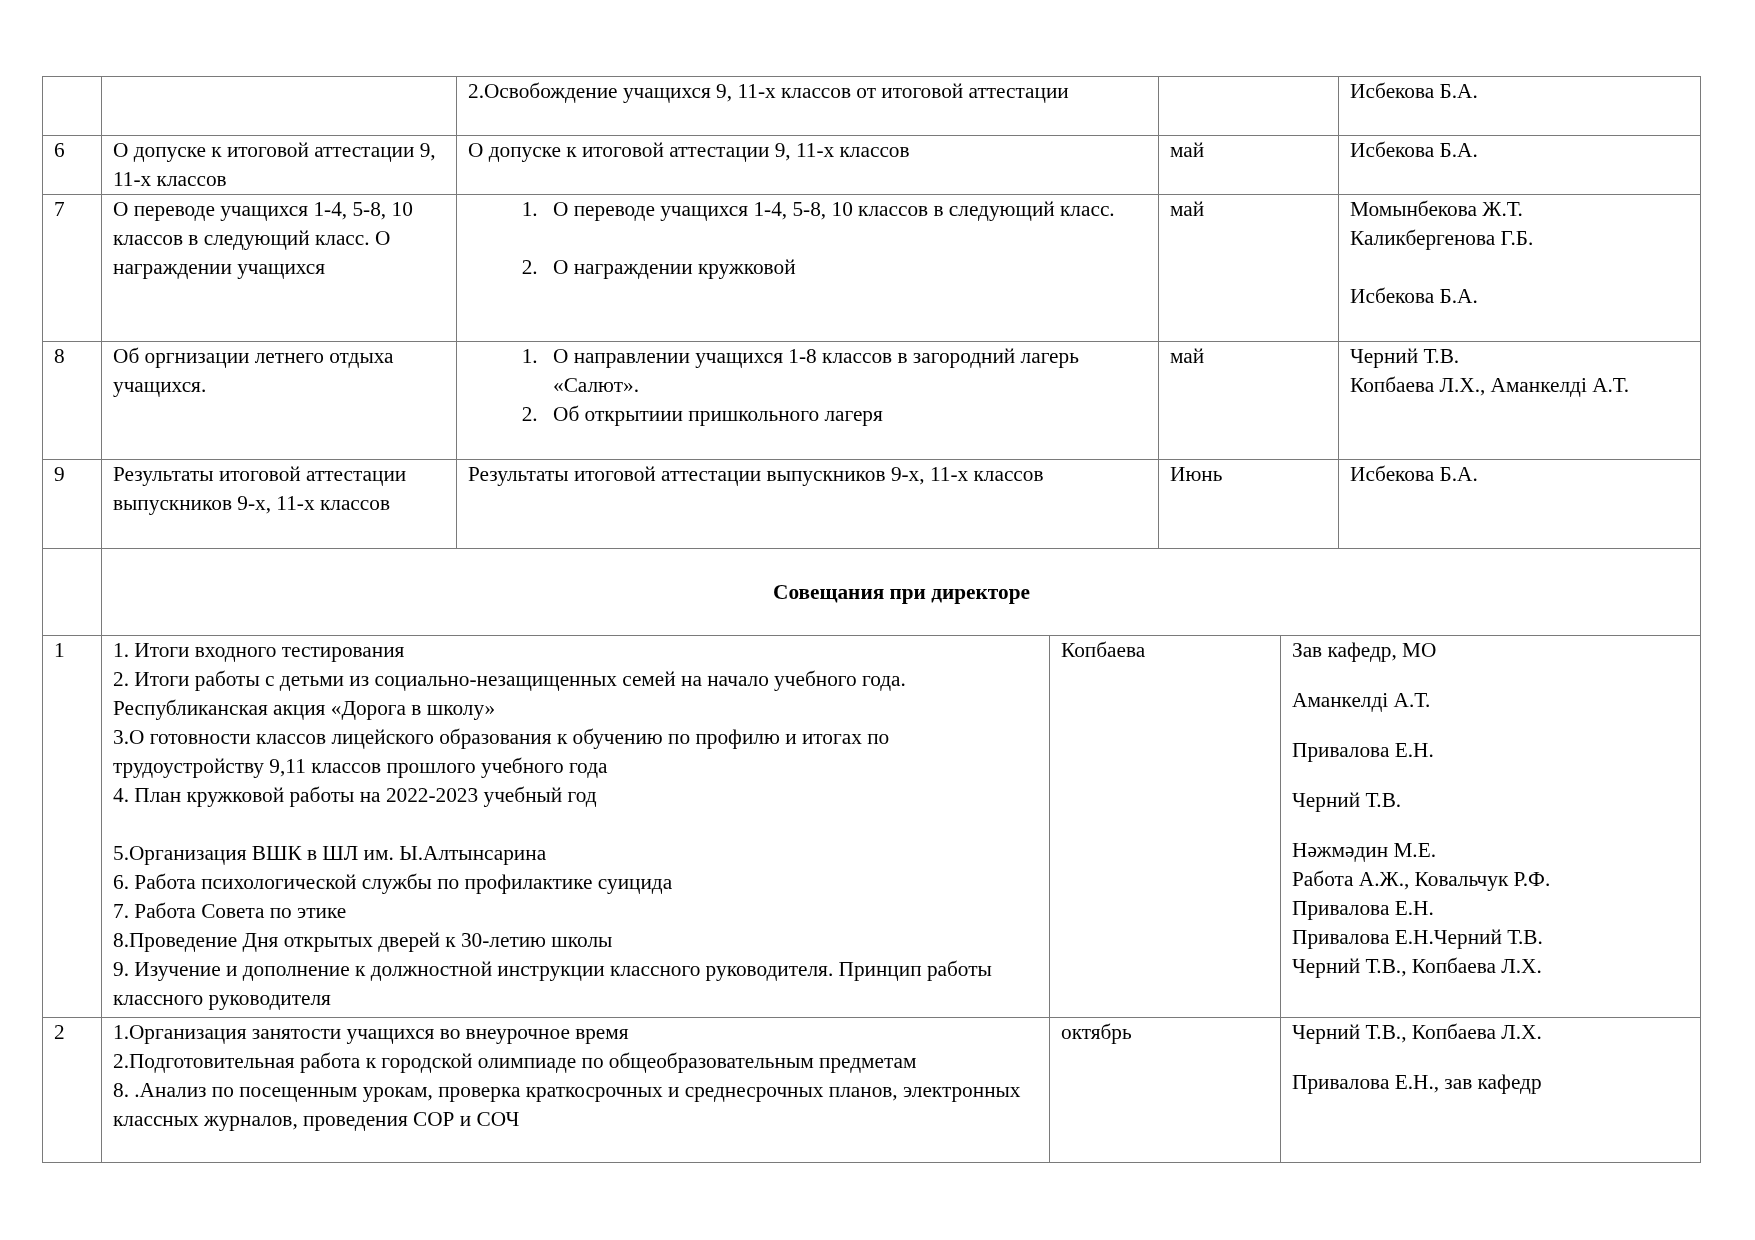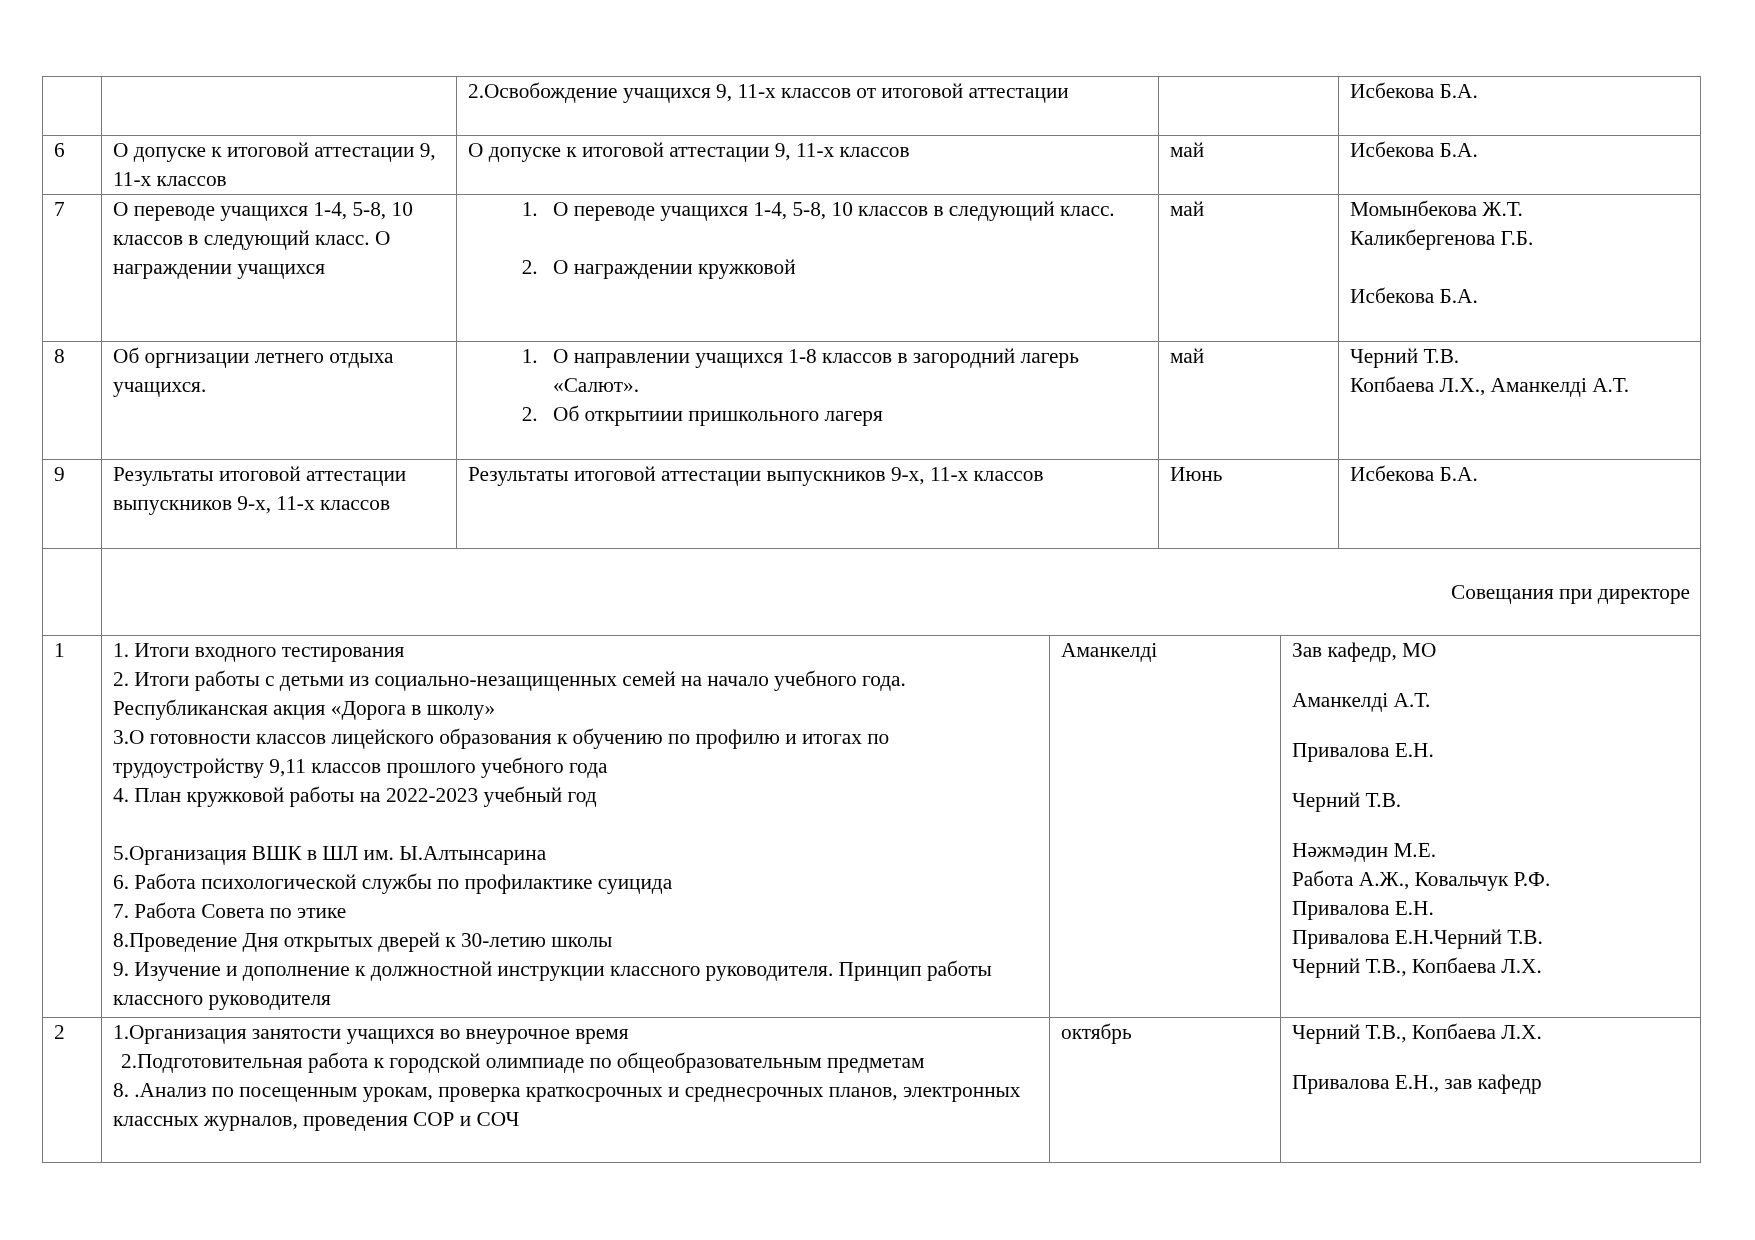--- a/index.html
+++ b/index.html
@@ -9,22 +9,22 @@
   table { position:absolute; border-collapse:collapse; table-layout:fixed;
           font-size:21.3px; line-height:29px; }
   td { border:1.5px solid #7a7a7a; vertical-align:top; padding:0 10px 0 11px; }
   .t1 { left:42px; top:76px; width:1658px;border-radius:18px; }
   .t2 { left:42px; top:635px; width:1658px; }
   .line { display:block; }
   .gap { display:block; height:29px; }
   .gap-half { display:block; height:21px; }
   ol.items { margin:0; padding:0 0 0 75px; }
   ol.items li { padding-left:10px; }
-  .section { text-align:right; font-weight:normal; vertical-align:middle; }
-  .justify { text-align:justify; text-align-last:left;margin-left:8px; }
+  .section { text-align:center; font-weight:bold; vertical-align:middle; }
+  .justify { text-align:justify; text-align-last:left; }
 </style>
 </head>
 <body>
 
 <div class="page">
 
   <table class="t1">
     <colgroup>
       <col style="width:59px">
         <col style="width:355px">
@@ -114,21 +114,21 @@
         <span class="line">2. Итоги работы с детьми из социально-незащищенных семей на начало учебного года. Республиканская акция «Дорога в школу»</span>
         <span class="line">3.О готовности классов лицейского образования к обучению по профилю и итогах по трудоустройству 9,11 классов прошлого учебного года</span>
         <span class="line">4. План кружковой работы на 2022-2023 учебный год</span>
         <span class="gap"></span>
         <span class="line">5.Организация ВШК в ШЛ им. Ы.Алтынсарина</span>
         <span class="line">6. Работа психологической службы по профилактике суицида</span>
         <span class="line">7. Работа Совета по этике</span>
         <span class="line">8.Проведение Дня открытых дверей к 30-летию школы</span>
         <span class="line">9. Изучение и дополнение к должностной инструкции классного руководителя. Принцип работы классного руководителя</span>
       </td>
-      <td>Аманкелді</td>
+      <td>Копбаева</td>
       <td>
         <span class="line">Зав кафедр, МО</span>
         <span class="gap-half"></span>
         <span class="line">Аманкелді А.Т.</span>
         <span class="gap-half"></span>
         <span class="line">Привалова Е.Н.</span>
         <span class="gap-half"></span>
         <span class="line">Черний Т.В.</span>
         <span class="gap-half"></span>
         <span class="line">Нәжмәдин М.Е.</span>

